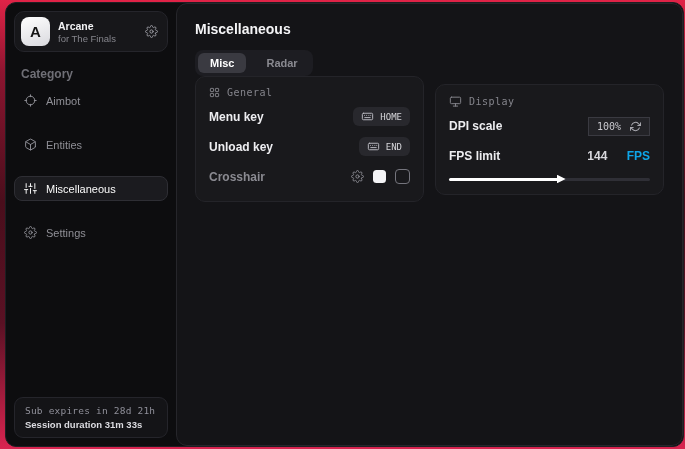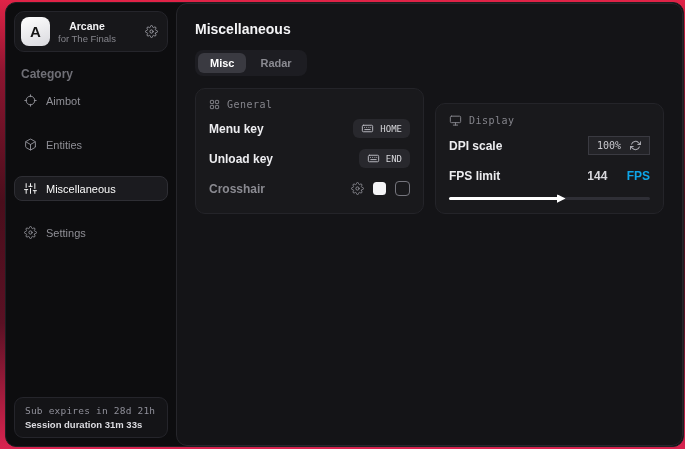--- a/index.html
+++ b/index.html
@@ -24,21 +24,21 @@
     display:flex; align-items:center; gap:8px;
     background:#17171a; border:1px solid #25252b; border-radius:10px;
     padding:5px 9px 5px 6px; min-height:38px;
   }
   .logo {
     width:29px; height:29px; border-radius:8px;
     background:linear-gradient(160deg,#ffffff,#d9d9de);
     color:#141414; font-weight:bold; font-size:15px;
     display:grid; place-items:center;
   }
-  .brand-text { display:flex; flex-direction:column; gap:1px;align-items:center; }
+  .brand-text { display:flex; flex-direction:column; gap:1px; }
   .brand-name { font-size:10.5px; font-weight:bold; color:#f2f2f4; }
   .brand-sub  { font-size:9.5px; color:#85858c; }
   .brand-gear { margin-left:auto; color:#9a9aa1; display:flex; }
 
   .category-label { margin:15px 7px 7px; font-size:12px; color:#6f6f76;font-weight:bold; }
 
   .nav { display:flex; flex-direction:column; gap:19px; }
   .nav-item {
     display:flex; align-items:center; gap:9px;
     padding:5px 9px; border-radius:8px; min-height:24px;
@@ -56,29 +56,29 @@
 
   
   .main {
     flex:1; background:#141417; border:1px solid #26262b; border-radius:11px;
     padding:15px 18px; display:flex; flex-direction:column; overflow:hidden;
   }
   .page-title { font-size:14px; font-weight:bold; color:#f4f4f6; margin:2px 0 13px; }
 
   .tabs {
     display:inline-flex; align-self:flex-start; background:#1d1d22;
-    border-radius:8px; padding:3px; gap:2px;
+    border-radius:8px; padding:3px; gap:8px;
   }
   .tab {
     padding:4px 12px; border-radius:6px; font-size:11px; font-weight:600;
     color:#8a8a91; cursor:pointer;
   }
   .tab.active { background:#3a3a41; color:#ffffff; }
 
-  .cards { display:flex; gap:11px; margin-top:12px; align-items:flex-end; }
+  .cards { display:flex; gap:11px; margin-top:0; align-items:center; }
   .card {
     flex:1; background:#19191c; border:1px solid #242429; border-radius:10px;
     padding:10px 13px 13px;
   }
   .card-header {
     display:flex; align-items:center; gap:7px;
     color:#85858c; font-size:10px; letter-spacing:0.5px; margin-bottom:3px;
   }
   .row {
     display:flex; justify-content:space-between; align-items:center;

